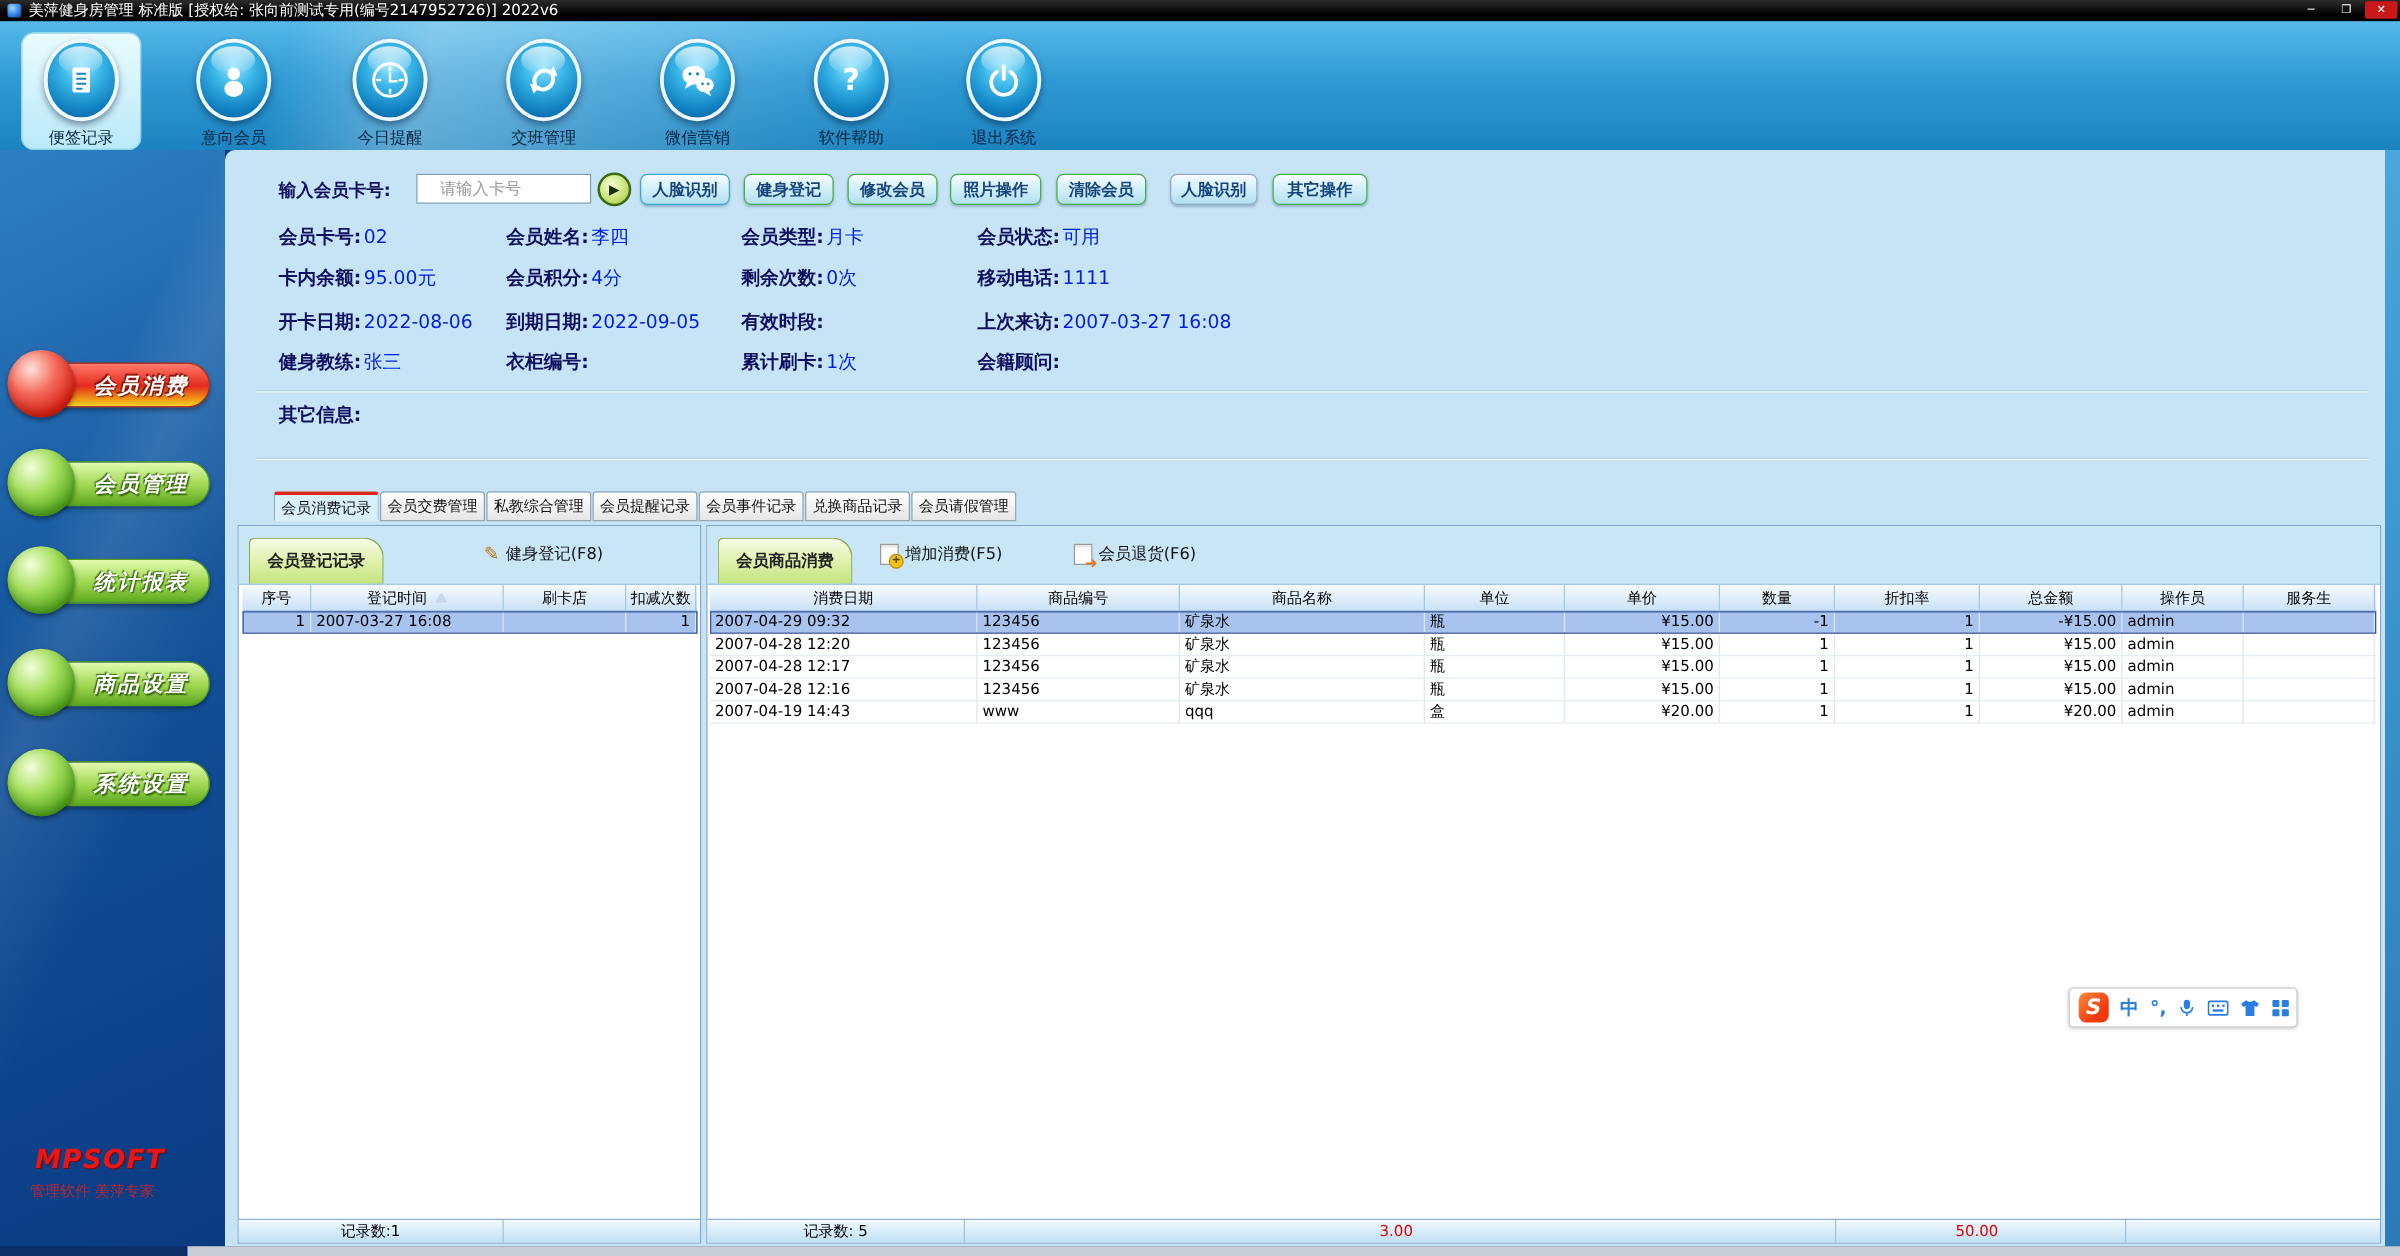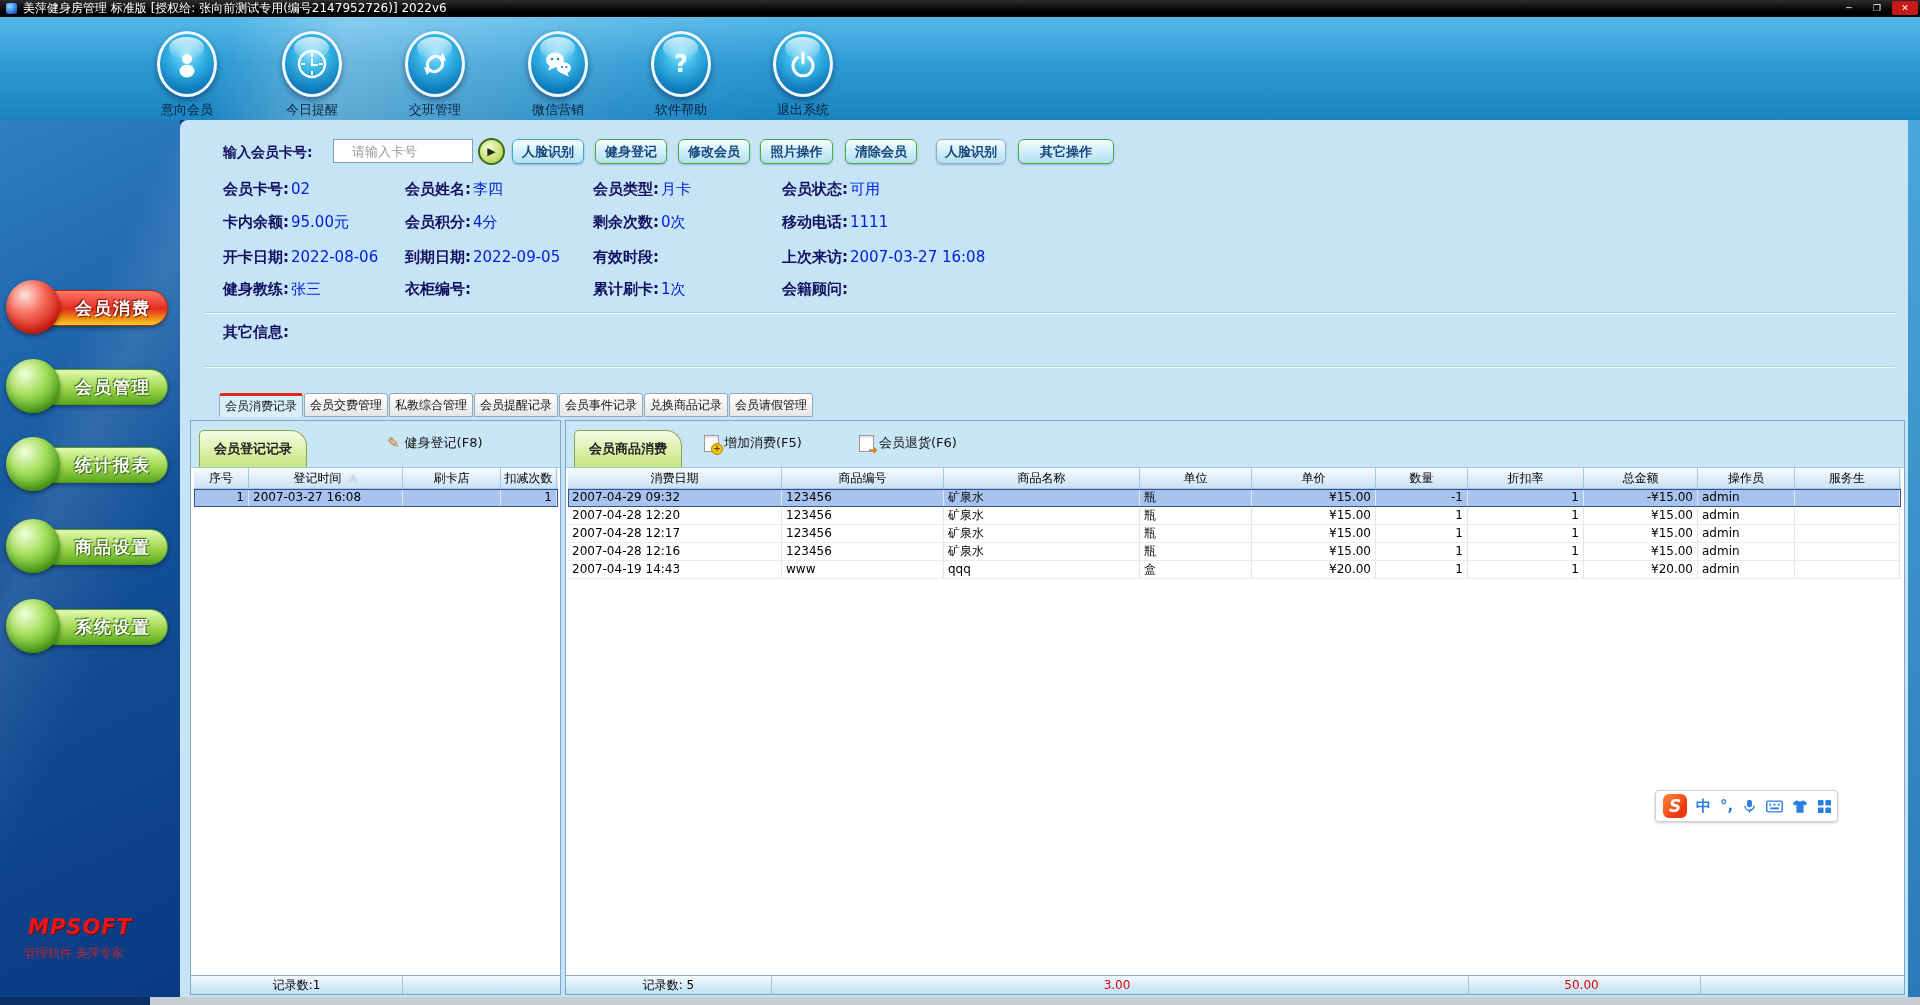--- a/index.html
+++ b/index.html
@@ -31,21 +31,21 @@
        border:3px solid #eef8ff;box-shadow:0 3px 6px rgba(0,20,50,.45);}
   .orb svg{position:absolute;left:0;top:0;right:0;bottom:0;margin:auto;}
   .orb::before{content:"";position:absolute;left:16%;top:5%;width:66%;height:36%;border-radius:50%;
        background:linear-gradient(rgba(255,255,255,.75),rgba(255,255,255,.03));pointer-events:none;}
   .tool-label{margin-top:4px;font-size:13px;color:#05233f;}
   
   .sidebar{position:absolute;left:0;top:120px;width:180px;height:877px;
            background:linear-gradient(155deg,#2f7fc4 0%,#135299 45%,#0a3a82 100%);}
   .sidebar::before{content:"";position:absolute;inset:0;pointer-events:none;
            background:linear-gradient(115deg,transparent 30%,rgba(255,255,255,.10) 40%,transparent 60%);}
-  .side-btn{position:absolute;left:6px;width:168px;height:56px;cursor:pointer;}
+  .side-btn{position:absolute;left:6px;width:168px;height:56px;cursor:pointer;font-style:italic;}
   .s0{top:160px}.s1{top:239px}.s2{top:317px}.s3{top:399px}.s4{top:479px}
   .side-pill{position:absolute;left:24px;right:6px;top:10px;height:36px;border-radius:18px;
        background:linear-gradient(180deg,#e2fbae 0%,#9ed64e 55%,#5aa81e 100%);
        border:1px solid #579a26;box-shadow:0 2px 4px rgba(0,0,0,.4);
        display:flex;align-items:center;justify-content:center;padding-left:28px;box-sizing:border-box;
        color:#fff;font-size:17px;font-weight:bold;letter-spacing:2px;
        text-shadow:1px 1px 1px #33660c,-1px -1px 1px #33660c;}
   .side-sphere{position:absolute;left:0;top:0;width:54px;height:54px;border-radius:50%;
        background:radial-gradient(circle at 35% 28%,#f2ffdc 0%,#a8e060 38%,#55a81e 75%,#3c7f12 100%);
        box-shadow:0 2px 4px rgba(0,0,0,.45), inset 0 -4px 8px rgba(30,80,0,.35);}
@@ -72,21 +72,21 @@
   .play-btn{position:absolute;left:298px;top:18px;width:27px;height:27px;border-radius:50%;
        background:radial-gradient(circle at 40% 35%,#f6ffd8,#c6e070 60%,#9cc23c);
        border:2px solid #3c6a14;box-sizing:border-box;display:flex;align-items:center;justify-content:center;
        color:#15300a;font-size:11px;cursor:pointer;}
   .top-btn{position:absolute;top:19px;height:25px;box-sizing:border-box;border-radius:6px;
        background:linear-gradient(180deg,#f7fdff 0%,#d4f0fa 45%,#b3dff0 100%);
        font-size:13px;font-weight:bold;color:#16457c;display:flex;align-items:center;justify-content:center;
        cursor:pointer;box-shadow:0 1px 2px rgba(0,40,80,.25);}
   .btn-cyan{border:1px solid #3aa8cc;} .btn-green{border:1px solid #45ae45;} .btn-gray{border:1px solid #93aac4;}
   .b0{left:332px;width:72px}.b1{left:415px;width:72px}.b2{left:498px;width:72px}.b3{left:580px;width:73px}
-  .b4{left:665px;width:72px}.b5{left:756px;width:70px}.b6{left:838px;width:96px}
+  .b4{left:665px;width:72px}.b5{left:756px;width:70px}.b6{left:838px;width:76px}
   
   .mi-field{position:absolute;font-size:15px;white-space:nowrap;}
   .mi-label{font-weight:bold;color:#101060;}
   .mi-value{color:#0020dd;margin-left:2px;}
   .mi-value.link{cursor:pointer;text-align:center;}
   .mic0{left:43px}.mic1{left:225px}.mic2{left:413px}.mic3{left:602px}
   .mir0{top:60px}.mir1{top:93px}.mir2{top:128px}.mir3{top:160px}
   .sep{position:absolute;left:25px;width:1690px;height:1px;background:#aed2e6;box-shadow:0 1px 0 #f2fbff;}
   .sep1{top:192px}.sep2{top:246px}
   .other-info{position:absolute;left:43px;top:203px;font-size:15px;font-weight:bold;color:#101060;}
@@ -162,20 +162,32 @@
     <span class="app-icon"></span>
     <span>美萍健身房管理 标准版 [授权给: 张向前测试专用(编号2147952726)]  2022v6</span>
     <div class="win-controls">
       <span class="win-btn">─</span>
       <span class="win-btn">❐</span>
       <span class="win-btn close">✕</span>
     </div>
   </div>
 
   <div class="toolbar">
+    <div class="tool t0 active">
+      <div class="orb">
+        <svg width="30" height="30" viewBox="0 0 30 30">
+            <rect x="8" y="5" width="14" height="20" rx="1.5" fill="#fff"></rect>
+            <line x1="11" y1="10" x2="19" y2="10" stroke="#1b84c0" stroke-width="1.6"></line>
+            <line x1="11" y1="14" x2="19" y2="14" stroke="#1b84c0" stroke-width="1.6"></line>
+            <line x1="11" y1="18" x2="19" y2="18" stroke="#1b84c0" stroke-width="1.6"></line>
+            <line x1="11" y1="22" x2="16" y2="22" stroke="#1b84c0" stroke-width="1.6"></line>
+          </svg>
+      </div>
+      <div class="tool-label">便签记录</div>
+    </div>
     <div class="tool t1">
       <div class="orb">
         <svg width="30" height="30" viewBox="0 0 30 30">
             <circle cx="15" cy="10" r="5" fill="#fff"></circle>
             <ellipse cx="15" cy="22" rx="7.5" ry="6.5" fill="#fff"></ellipse>
           </svg>
       </div>
       <div class="tool-label">意向会员</div>
     </div>
     <div class="tool t2">

